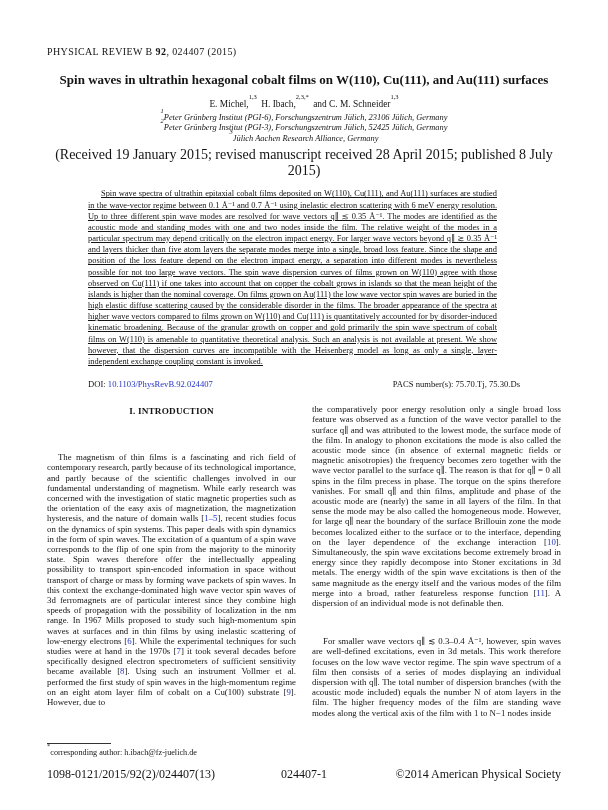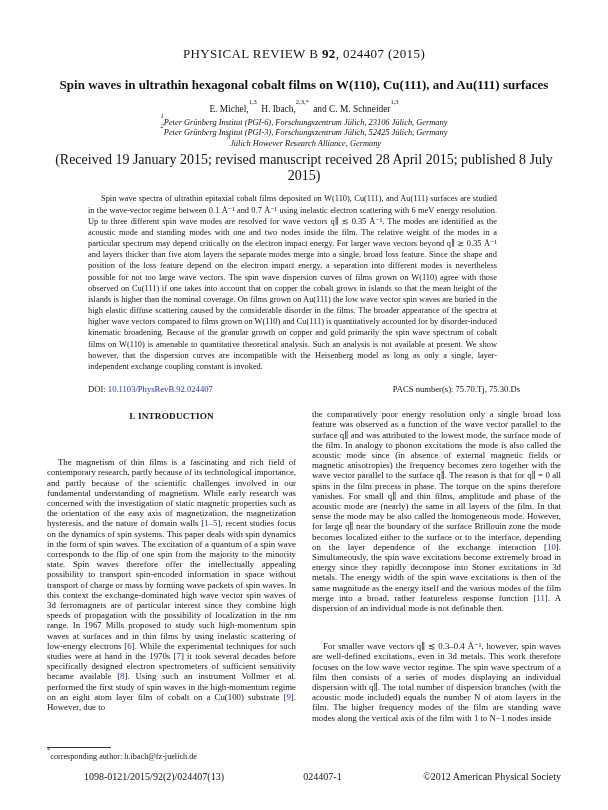--- a/index.html
+++ b/index.html
@@ -9,52 +9,52 @@
     width: 608px; height: 810px;
     margin: 0 auto;
     background: #ffffff;
     color: var(--ink);
     font-family: "Liberation Serif", "DejaVu Serif", serif;
     padding: 46px 47px 28px 47px;
     display: flex; flex-direction: column;
     overflow: hidden;
   }
   .running-head {
-    text-align: center; font-size: 13px; letter-spacing: 0.4px;
+    text-align: left; font-size: 10px; letter-spacing: 0.4px;
   }
   .title {
     margin-top: 15px; text-align: center;
     font-size: 13px; font-weight: bold; line-height: 1.2;
   }
   .authors { margin-top: 11px; text-align: center; font-size: 9.4px; }
   .authors .au { margin: 0 1px; }
   sup.s { font-size: 6.5px; position: relative; top: -3px; line-height: 0; }
   .affils { margin-top: 4px; text-align: center; font-style: italic; font-size: 8.4px; line-height: 10.6px; }
   .received { margin-top: 3px; text-align: center; font-size: 14px; }
   .abstract {
     margin: 9px 64px 0 41px;
     font-size: 8.4px; line-height: 1.33;
-    text-align: justify; text-indent: 13px;
+    text-align: justify; text-indent: 13px; text-decoration: underline;
   }
   .doi-row {
     margin: 12px 41px 0 41px;
     font-size: 8.6px;
     display: flex; justify-content: space-between; align-items: baseline;
   }
   .link, .ref { color: var(--link); text-decoration: none; cursor: pointer; }
   .columns { margin-top: 15px; flex: 1; display: flex; gap: 16px; }
   .col { width: calc(50% - 8px); display: flex; flex-direction: column; gap: 28px; }
   .sec-heading { text-align: center; font-size: 9.2px; font-weight: bold; margin: 2px 0 8px 0; letter-spacing: 0.2px; }
   p.body { font-size: 8.8px; line-height: 1.16; text-align: justify; }
   p.indent { text-indent: 11px; }
   .footnote { margin-top: auto; padding-top: 2px; font-size: 8.2px; }
   .footnote .rule { width: 64px; border-top: 1px solid #333; margin-bottom: 4px; }
   .page-footer {
-    margin-top: 10px; font-size: 10px; position: relative;
-    display: flex; justify-content: space-between; align-items: flex-end; margin-left: 37px;
+    margin-top: 10px; font-size: 12px; position: relative;
+    display: flex; justify-content: space-between; align-items: flex-end;
   }
   .page-footer .center {
     position: absolute; left: 50%; transform: translateX(-50%);
   }
 </style>
 </head>
 <body>
 
 <div class="page">
 
@@ -66,21 +66,21 @@
 
   <div class="authors">
     <span class="au"><span>E. Michel,</span><sup class="s">1,3</sup></span>
     <span class="au"><span>H. Ibach,</span><sup class="s">2,3,*</sup></span>
     <span class="au"><span>and C. M. Schneider</span><sup class="s">1,3</sup></span>
   </div>
 
   <div class="affils">
     <div><sup class="s">1</sup><span>Peter Grünberg Institut (PGI-6), Forschungszentrum Jülich, 23106 Jülich, Germany</span></div>
     <div><sup class="s">2</sup><span>Peter Grünberg Institut (PGI-3), Forschungszentrum Jülich, 52425 Jülich, Germany</span></div>
-    <div><sup class="s">3</sup><span>Jülich However Research Alliance, Germany</span></div>
+    <div><sup class="s">3</sup><span>Jülich Aachen Research Alliance, Germany</span></div>
   </div>
 
   <div class="received">(Received 19 January 2015; revised manuscript received 28 April 2015; published 8 July 2015)</div>
 
   <p class="abstract">Spin wave spectra of ultrathin epitaxial cobalt films deposited on W(110), Cu(111), and Au(111) surfaces are studied in the wave-vector regime between 0.1 Å⁻¹ and 0.7 Å⁻¹ using inelastic electron scattering with 6 meV energy resolution. Up to three different spin wave modes are resolved for wave vectors q∥ ≲ 0.35 Å⁻¹. The modes are identified as the acoustic mode and standing modes with one and two nodes inside the film. The relative weight of the modes in a particular spectrum may depend critically on the electron impact energy. For larger wave vectors beyond q∥ ≳ 0.35 Å⁻¹ and layers thicker than five atom layers the separate modes merge into a single, broad loss feature. Since the shape and position of the loss feature depend on the electron impact energy, a separation into different modes is nevertheless possible for not too large wave vectors. The spin wave dispersion curves of films grown on W(110) agree with those observed on Cu(111) if one takes into account that on copper the cobalt grows in islands so that the mean height of the islands is higher than the nominal coverage. On films grown on Au(111) the low wave vector spin waves are buried in the high elastic diffuse scattering caused by the considerable disorder in the films. The broader appearance of the spectra at higher wave vectors compared to films grown on W(110) and Cu(111) is quantitatively accounted for by disorder-induced kinematic broadening. Because of the granular growth on copper and gold primarily the spin wave spectrum of cobalt films on W(110) is amenable to quantitative theoretical analysis. Such an analysis is not available at present. We show however, that the dispersion curves are incompatible with the Heisenberg model as long as only a single, layer-independent exchange coupling constant is invoked.</p>
 
   <div class="doi-row">
     <span><span>DOI:</span> <a class="link">10.1103/PhysRevB.92.024407</a></span>
     <span>PACS number(s):  75.70.Tj, 75.30.Ds</span>
   </div>
@@ -96,16 +96,16 @@
     </div>
     <div class="col">
       <p class="body">the comparatively poor energy resolution only a single broad loss feature was observed as a function of the wave vector parallel to the surface q∥ and was attributed to the lowest mode, the surface mode of the film. In analogy to phonon excitations the mode is also called the acoustic mode since (in absence of external magnetic fields or magnetic anisotropies) the frequency becomes zero together with the wave vector parallel to the surface q∥. The reason is that for q∥ = 0 all spins in the film precess in phase. The torque on the spins therefore vanishes. For small q∥ and thin films, amplitude and phase of the acoustic mode are (nearly) the same in all layers of the film. In that sense the mode may be also called the homogeneous mode. However, for large q∥ near the boundary of the surface Brillouin zone the mode becomes localized either to the surface or to the interface, depending on the layer dependence of the exchange interaction [<span class="ref">10</span>]. Simultaneously, the spin wave excitations become extremely broad in energy since they rapidly decompose into Stoner excitations in 3d metals. The energy width of the spin wave excitations is then of the same magnitude as the energy itself and the various modes of the film merge into a broad, rather featureless response function [<span class="ref">11</span>]. A dispersion of an individual mode is not definable then.</p>
       <p class="body indent">For smaller wave vectors q∥ ≲ 0.3–0.4 Å⁻¹, however, spin waves are well-defined excitations, even in 3d metals. This work therefore focuses on the low wave vector regime. The spin wave spectrum of a film then consists of a series of modes displaying an individual dispersion with q∥. The total number of dispersion branches (with the acoustic mode included) equals the number N of atom layers in the film. The higher frequency modes of the film are standing wave modes along the vertical axis of the film with 1 to N−1 nodes inside</p>
     </div>
   </div>
 
   <div class="page-footer">
     <span>1098-0121/2015/92(2)/024407(13)</span>
     <span class="center">024407-1</span>
-    <span>©2012 American Physical Society</span>
+    <span>©2014 American Physical Society</span>
   </div>
 
 </div>
 
 </body></html>

